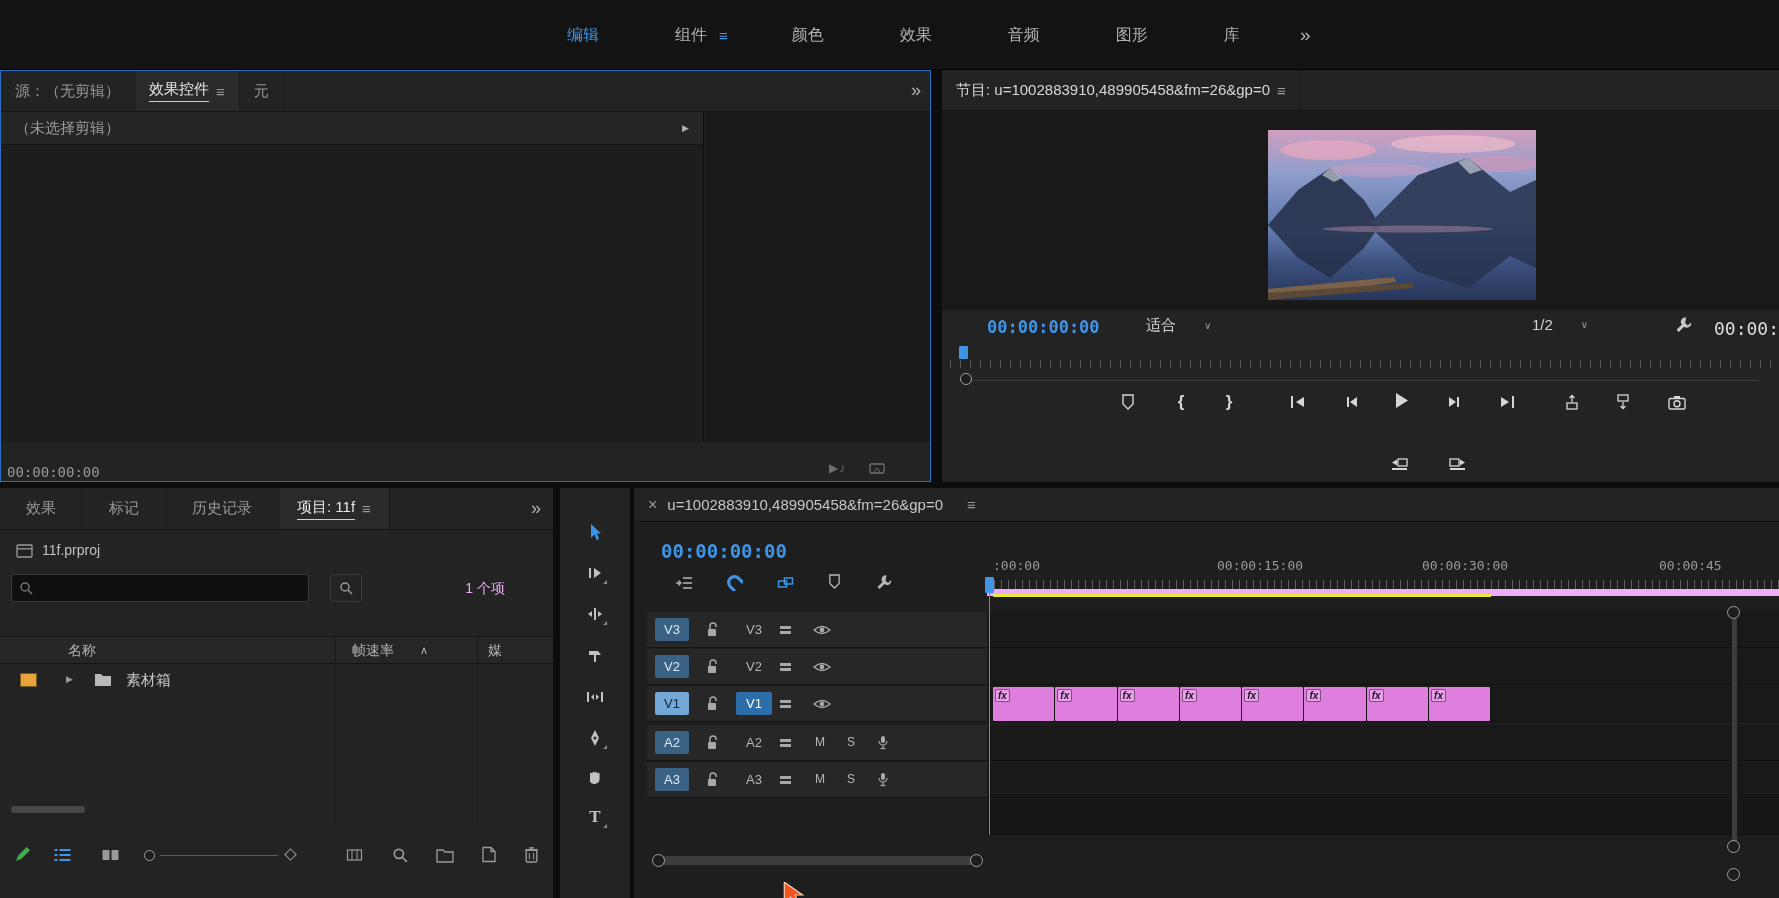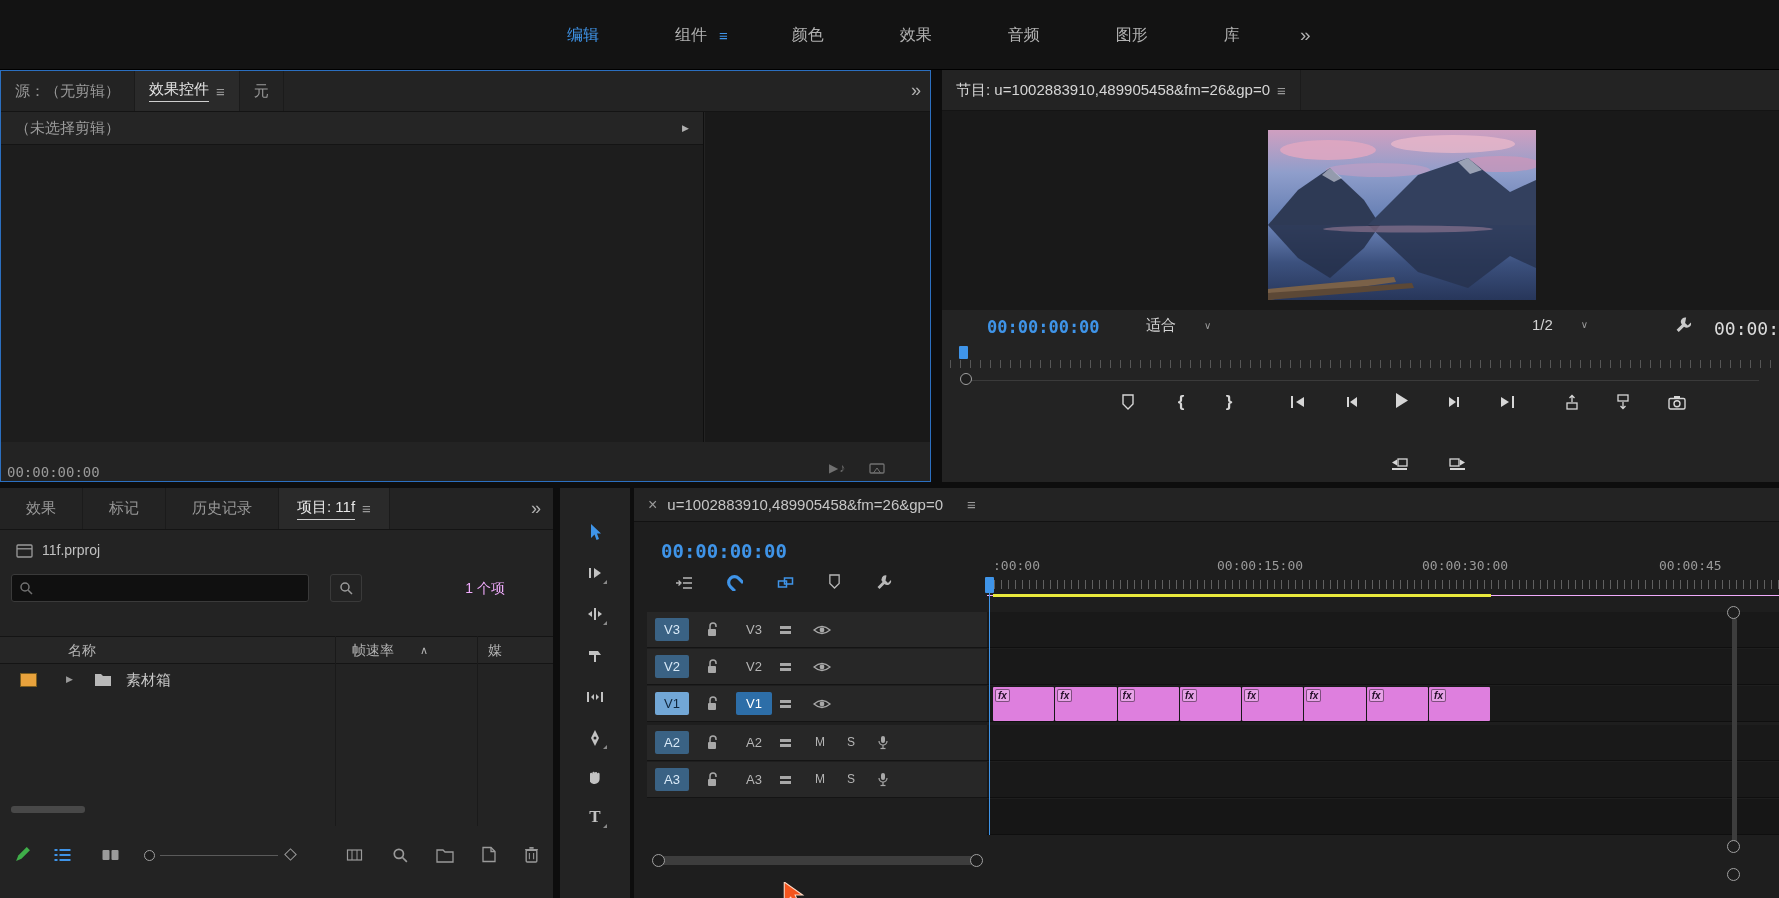--- a/index.html
+++ b/index.html
@@ -446,21 +446,21 @@
         <svg width="13" height="15" viewBox="0 0 14 16">
           <path d="M2 1 h10 v9 l-5 5 -5-5 z" fill="none" stroke="currentColor" stroke-width="1.4"></path>
         </svg>
       </span>
     <span class="abs" style="left:242px;top:86px;color:#b8b8b8">
         <svg width="16" height="16" viewBox="0 0 16 16">
           <path d="M10.5 1.5 a4 4 0 0 0 -4 6.5 l-5 5 2 2 5-5 a4 4 0 0 0 6.5-4 l-3 3 -2.5-2.5 z" fill="currentColor"></path>
         </svg>
       </span>
 
-    <div class="abs" style="left:353px;top:64px;right:0;height:44px;background:#1e1e1e;border-bottom:1px solid #f0abfc">
+    <div class="abs" style="left:353px;top:64px;right:0;height:44px;background:#1e1e1e;border-bottom:7px solid #f0abfc">
       <span class="abs mono" style="left:6px;top:6px;font-size:13px;color:#9a9a9a">:00:00</span>
       <span class="abs mono" style="left:230px;top:6px;font-size:13px;color:#9a9a9a">00:00:15:00</span>
       <span class="abs mono" style="left:435px;top:6px;font-size:13px;color:#9a9a9a">00:00:30:00</span>
       <span class="abs mono" style="left:672px;top:6px;font-size:13px;color:#9a9a9a">00:00:45</span>
       <div class="abs" style="left:0;right:0;top:28px;height:9px;background:repeating-linear-gradient(90deg,#606060 0 1px,transparent 1px 7px)"></div>
     </div>
     <div class="abs" style="left:359px;top:106px;width:498px;height:3px;background:#e9e93c"></div>
 
     <div class="trow" style="top:124px">
       <div class="thead">

